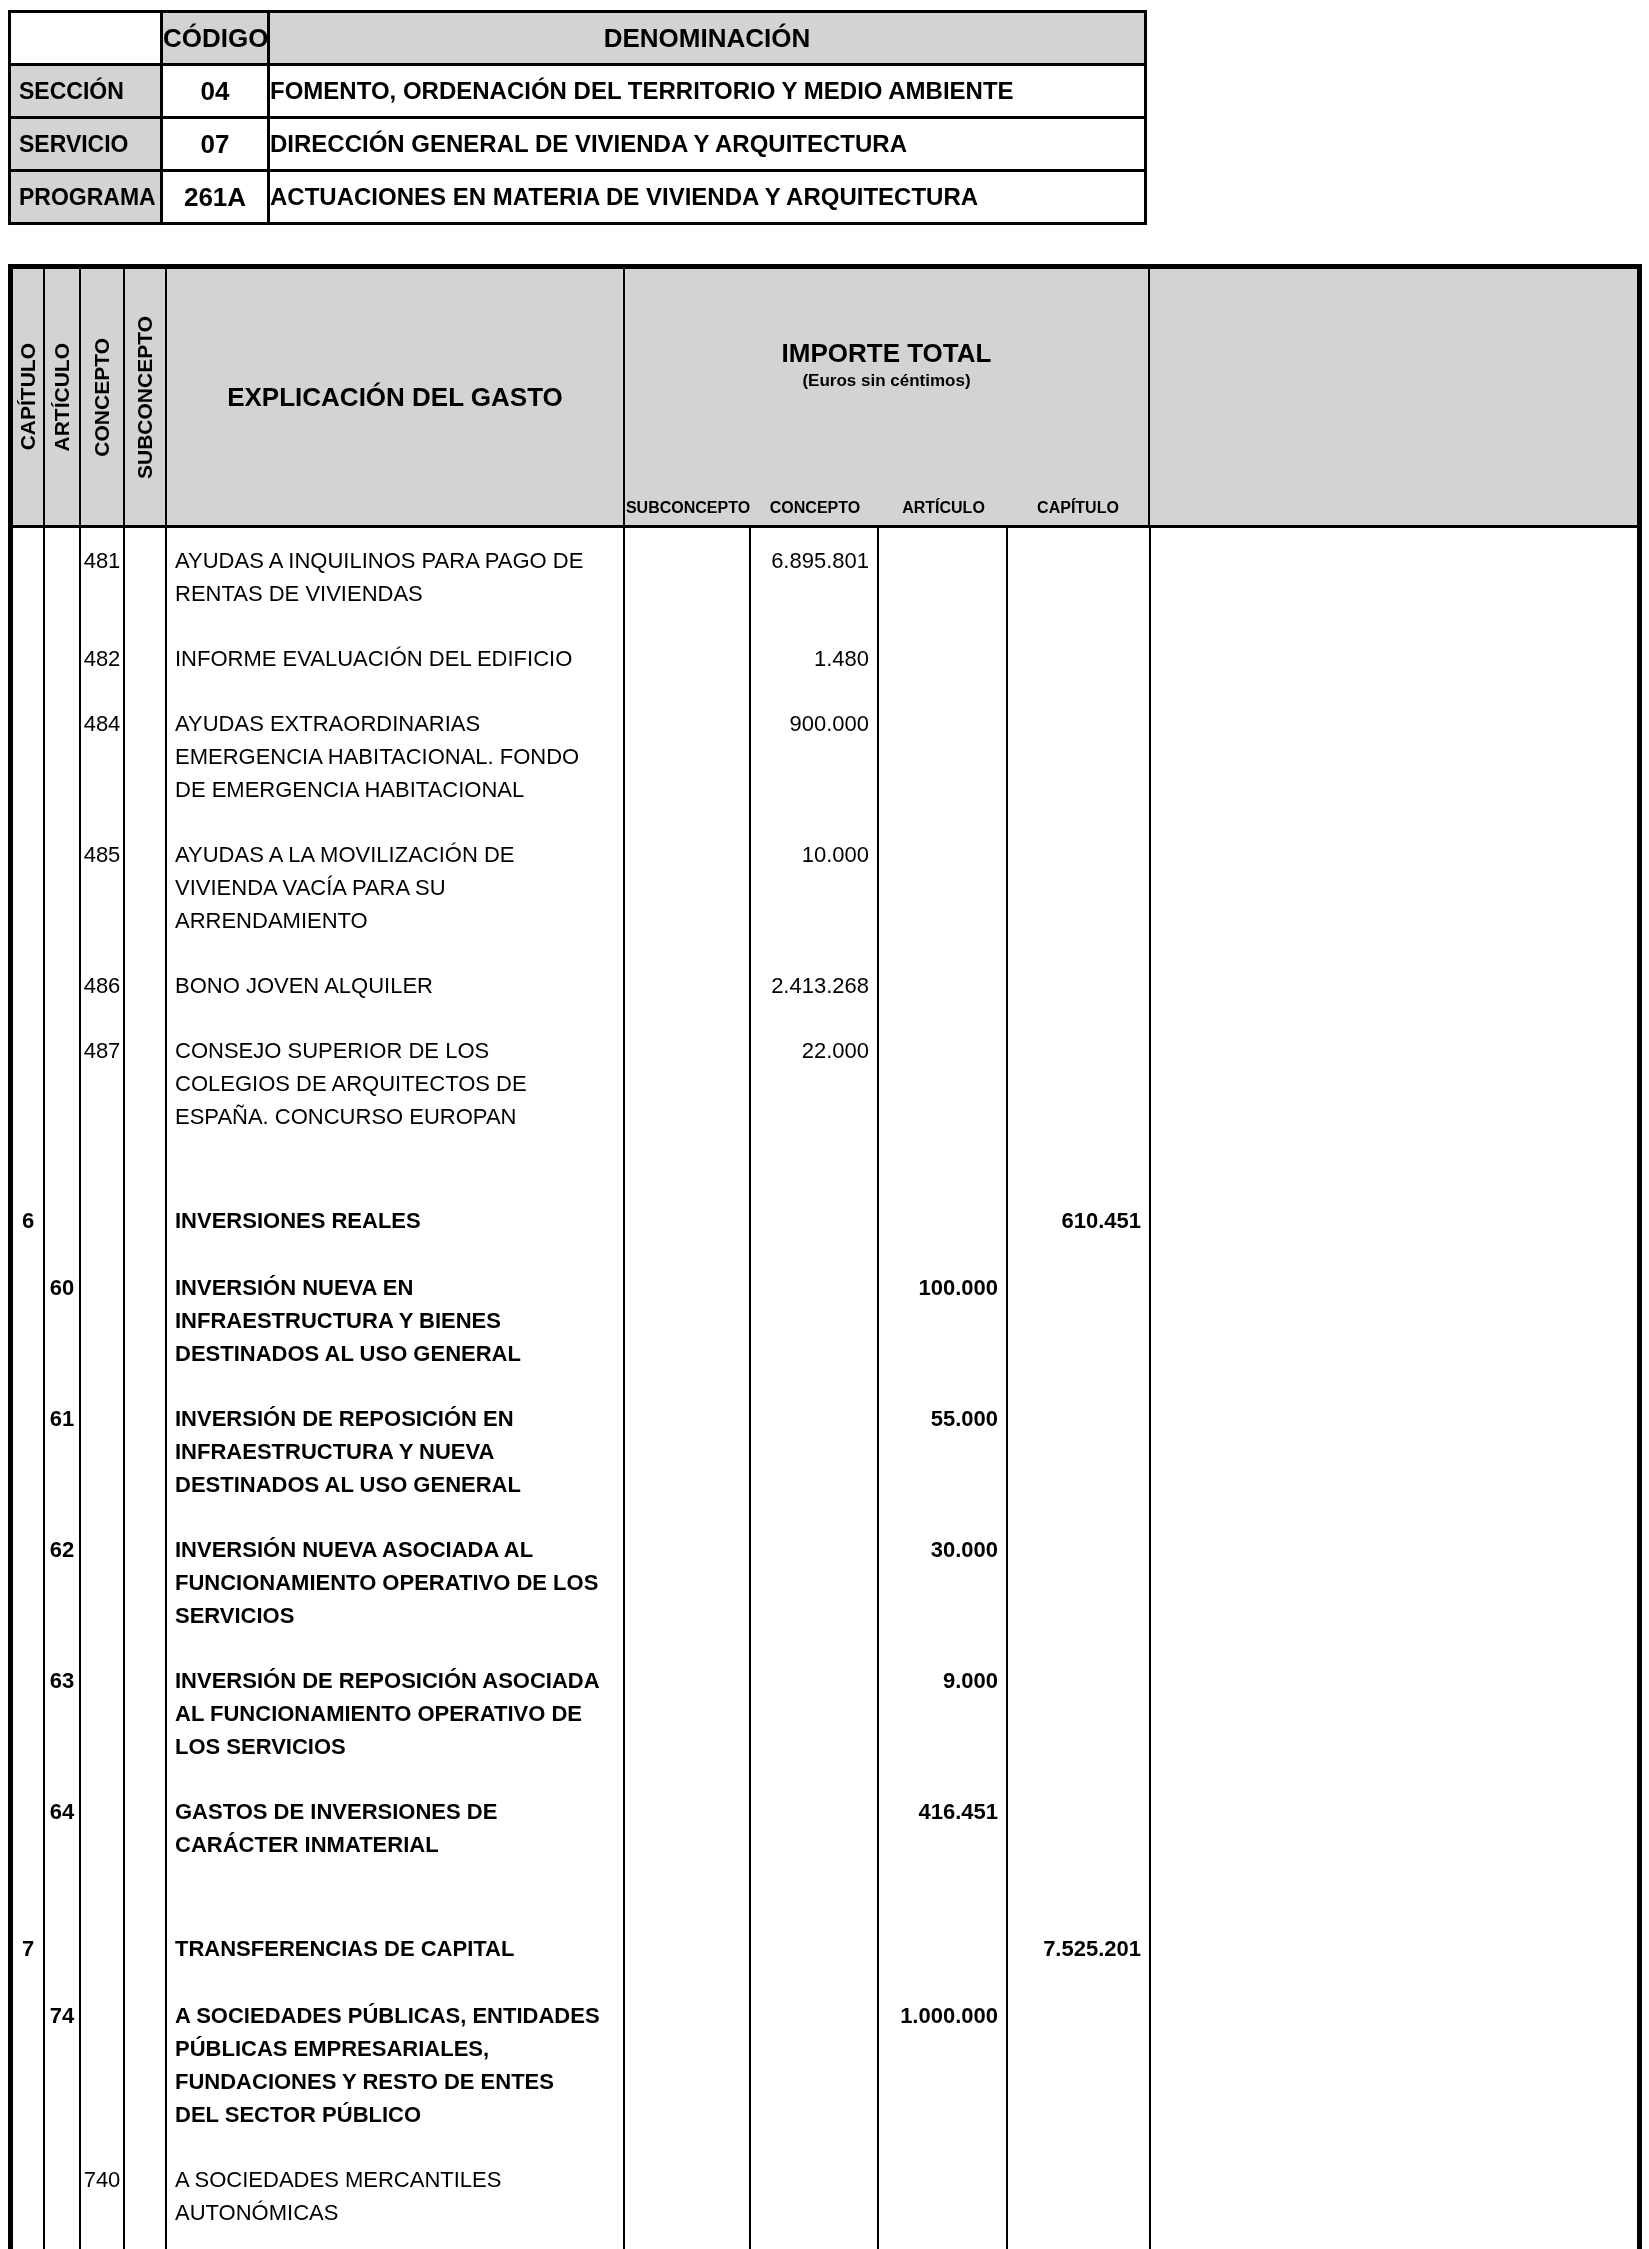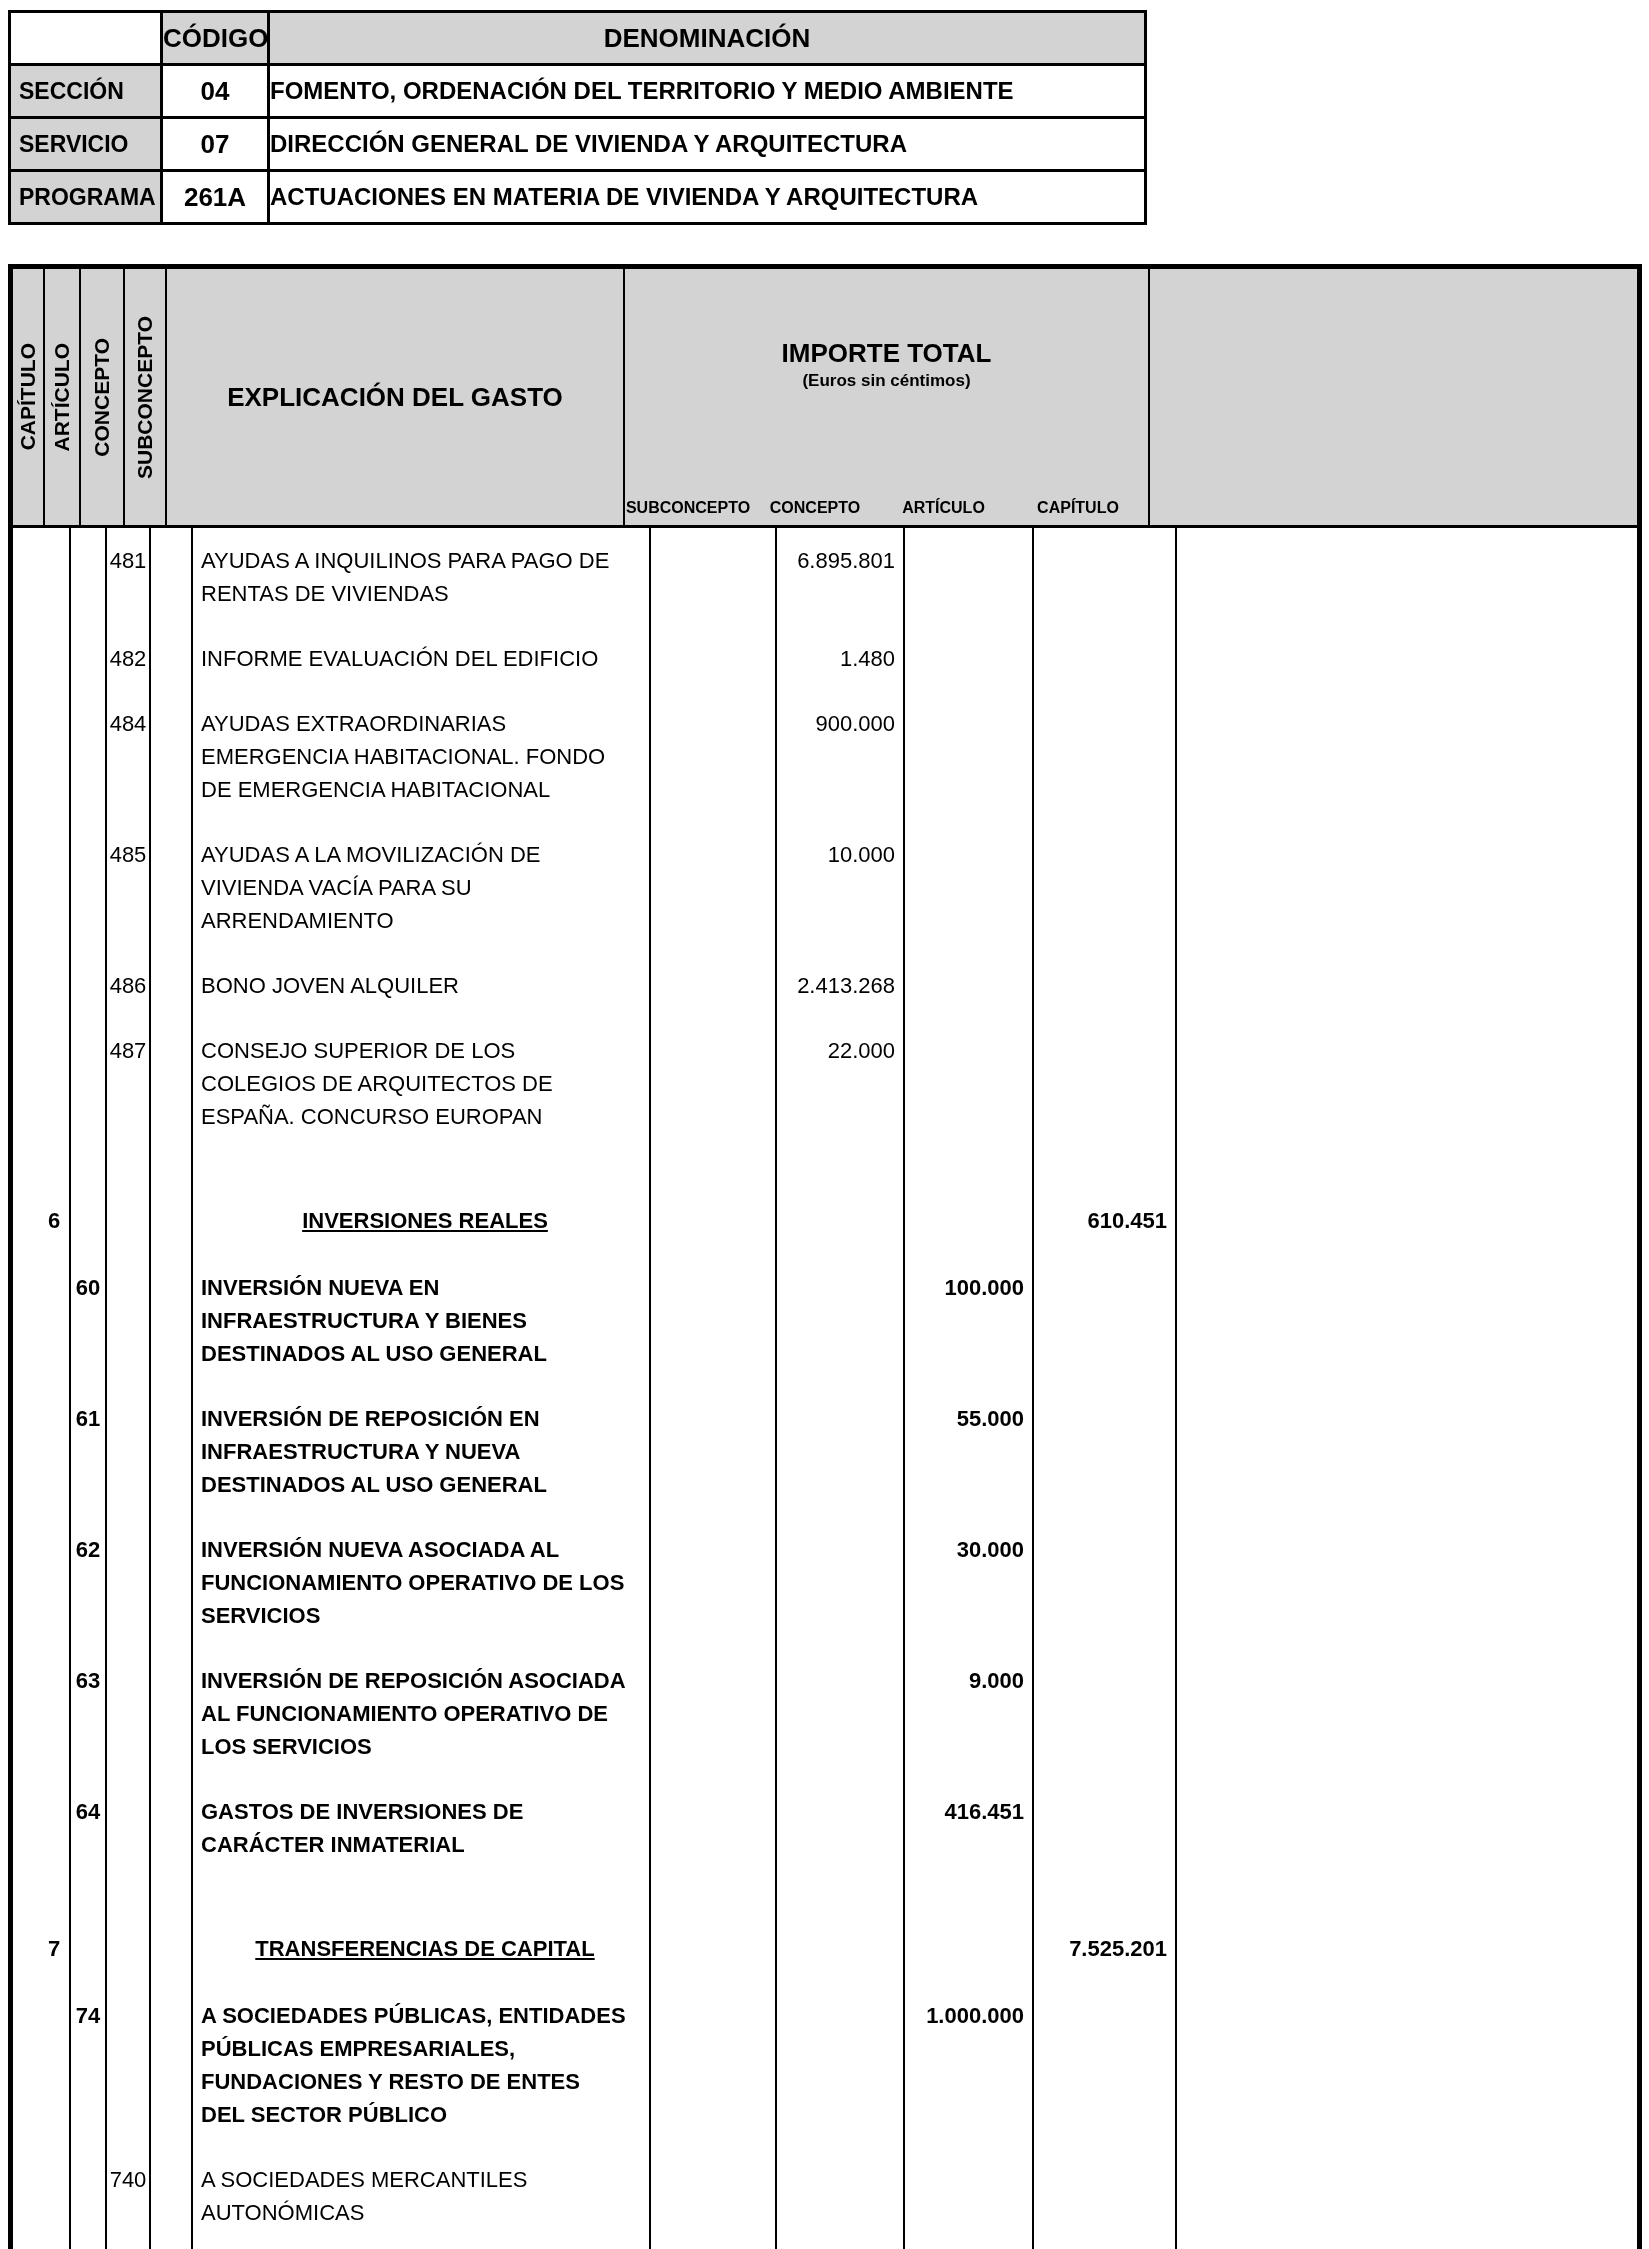--- a/index.html
+++ b/index.html
@@ -73,37 +73,36 @@
     grid-template-columns: 126px 128px 129px 1fr;
     font-size: 16px; font-weight: bold;
   }
   .amount-labels div { text-align: center; }
   .htail { border-right: none; }
 
   .mt-body { display: flex; flex-direction: column; background: #fff; }
   .brow {
     display: grid;
     grid-template-columns: 32px 36px 44px 42px 458px 126px 128px 129px 143px 1fr;
-    margin-left: 26px;
   }
   .brow .c {
     border-right: 2px solid #000;
     padding: 16px 4px;
     font-size: 22px;
     line-height: 33px;
   }
   .brow .cap, .brow .art, .brow .con, .brow .sub { text-align: center; padding-left: 2px; padding-right: 2px; }
   .brow .txt { padding-left: 8px; padding-right: 22px; }
   .brow .amt { text-align: right; padding-right: 8px; white-space: nowrap; }
   .brow .tail { border-right: none; }
 
   .t-concepto .c, .t-detail .c { font-weight: normal; }
   .t-articulo .c { font-weight: bold; }
   .t-chapter .c { font-weight: bold; padding-top: 55px; padding-bottom: 18px; }
-  .t-chapter .txt { text-align: center; text-decoration: underline; padding-right: 0; }
+  .t-chapter .txt { text-align: left; padding-right: 0; }
 </style>
 </head>
 <body>
 
 <div class="page">
 
   <table class="top-table">
     <colgroup>
         <col style="width:152px">
         <col style="width:107px">

